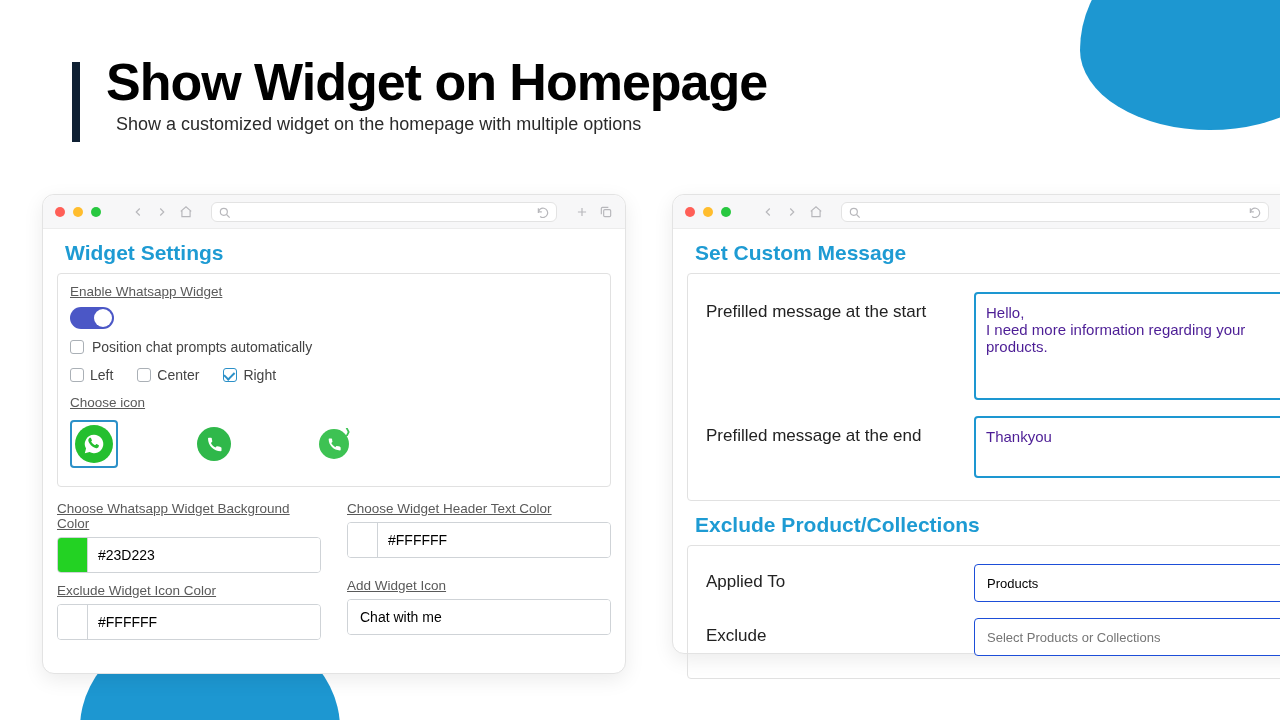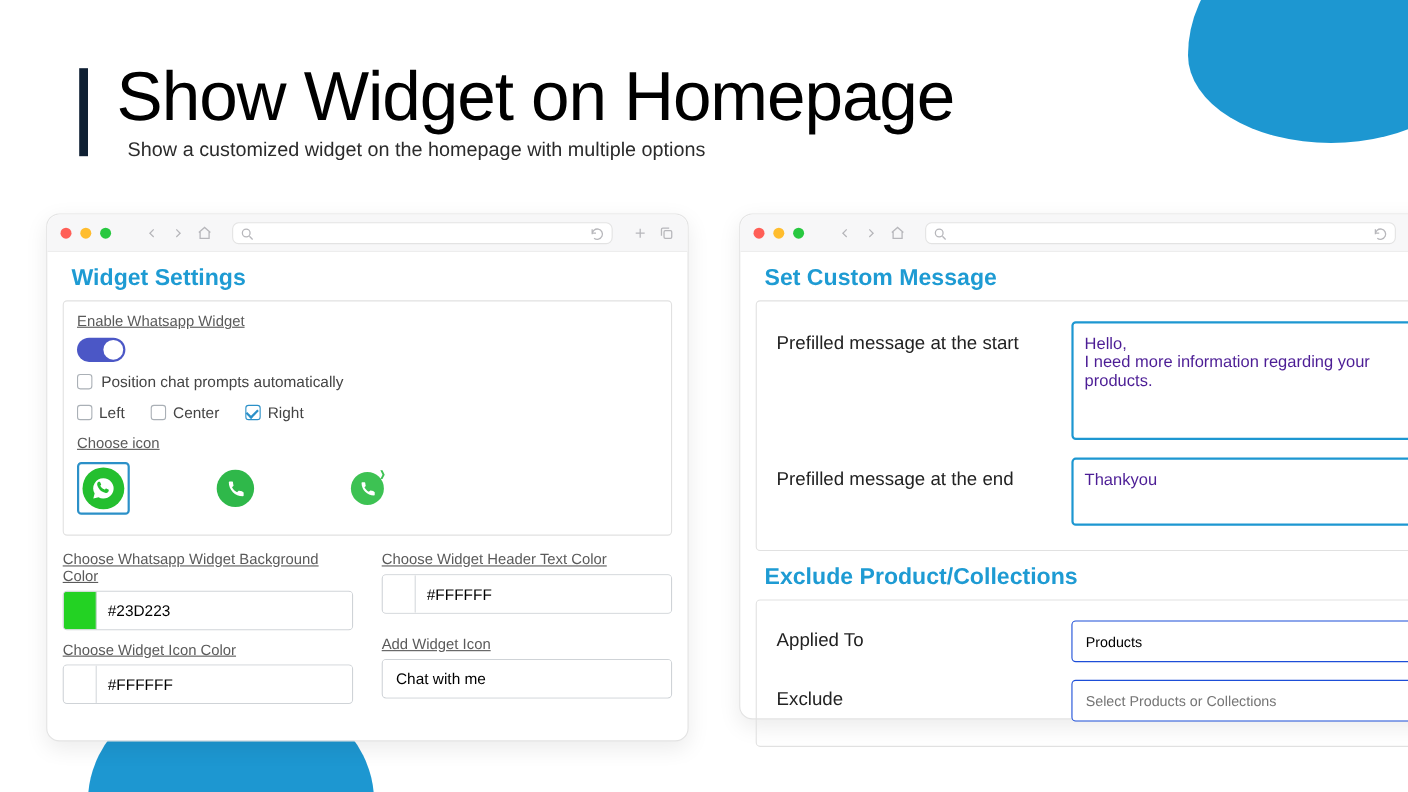--- a/index.html
+++ b/index.html
@@ -2,21 +2,21 @@
 <html><head>
 <meta charset="utf-8">
 <style>
   * { box-sizing: border-box; margin: 0; padding: 0; }
   html, body { width: 1280px; height: 720px; font-family: -apple-system, "Segoe UI", Helvetica, Arial, sans-serif; background: #fff; position: relative; overflow: hidden; }
   .blob-tr { position: absolute; top: -70px; right: -60px; width: 260px; height: 200px; background: #1d97d1; border-radius: 50% 50% 50% 50% / 60% 60% 40% 40%; }
   .blob-bl { position: absolute; bottom: -80px; left: 80px; width: 260px; height: 180px; background: #1d97d1; border-radius: 50% 50% 50% 50% / 60% 60% 40% 40%; }
 
   .header { position: absolute; left: 72px; top: 52px; }
   .header-bar { position: absolute; left: 0; top: 10px; width: 8px; height: 80px; background: #0f2033; }
-  .header-title { padding-left: 34px; font-size: 63px; font-weight: 400; color: #000; letter-spacing: -1px; }
+  .header-title { padding-left: 34px; font-size: 52px; font-weight: 700; color: #000; letter-spacing: -1px; }
   .header-sub { padding-left: 44px; font-size: 18px; color: #2b2b2b; margin-top: 2px; }
 
   .windows { position: absolute; left: 42px; top: 194px; display: flex; gap: 46px; }
   .win { background: #fff; border: 1px solid #e3e3e3; border-radius: 12px; box-shadow: 0 6px 20px rgba(0,0,0,.08); }
   .win-left { width: 584px; height: 480px; }
   .win-right { width: 666px; height: 460px; }
 
   .titlebar { height: 34px; display: flex; align-items: center; gap: 8px; padding: 0 12px; background: #f7f7f8; border-bottom: 1px solid #ececec; border-radius: 12px 12px 0 0; }
   .dot { width: 10px; height: 10px; border-radius: 50%; }
   .dot.r { background: #ff5f57; } .dot.y { background: #ffbd2e; } .dot.g { background: #28c840; }
@@ -178,21 +178,21 @@
       </div>
     </div>
 
     <div class="two-col">
       <div class="col">
         <div class="label">Choose Whatsapp Widget Background Color</div>
         <div class="inp-wrap">
           <div class="sw" style="background:#23D223"></div>
           <input class="inp" value="#23D223" style="">
         </div>
-        <div class="label" style="margin-top:10px">Choose Widget Icon Color</div>
+        <div class="label" style="margin-top:10px">Exclude Widget Icon Color</div>
         <div class="inp-wrap">
           <div class="sw" style="background:#FFFFFF"></div>
           <input class="inp" value="#FFFFFF" style="">
         </div>
       </div>
       <div class="col">
         <div class="label">Choose Widget Header Text Color</div>
         <div class="inp-wrap">
           <div class="sw" style="background:#FFFFFF"></div>
           <input class="inp" value="#FFFFFF" style="">

